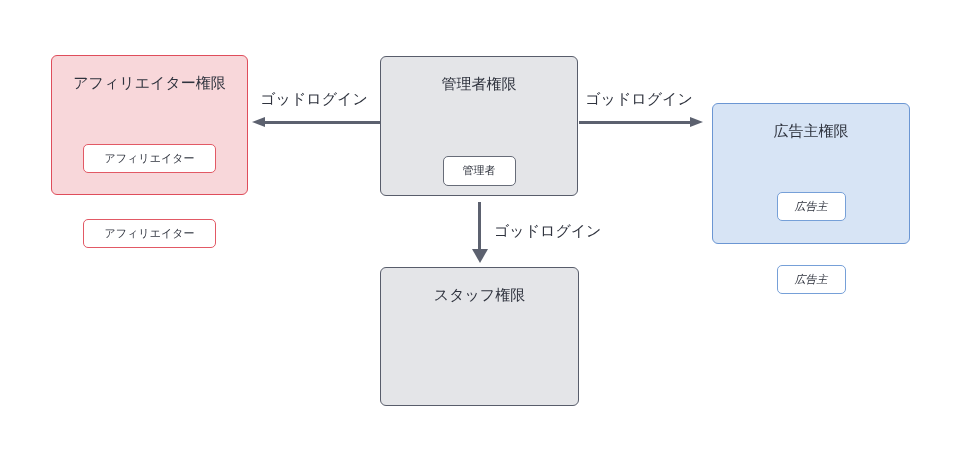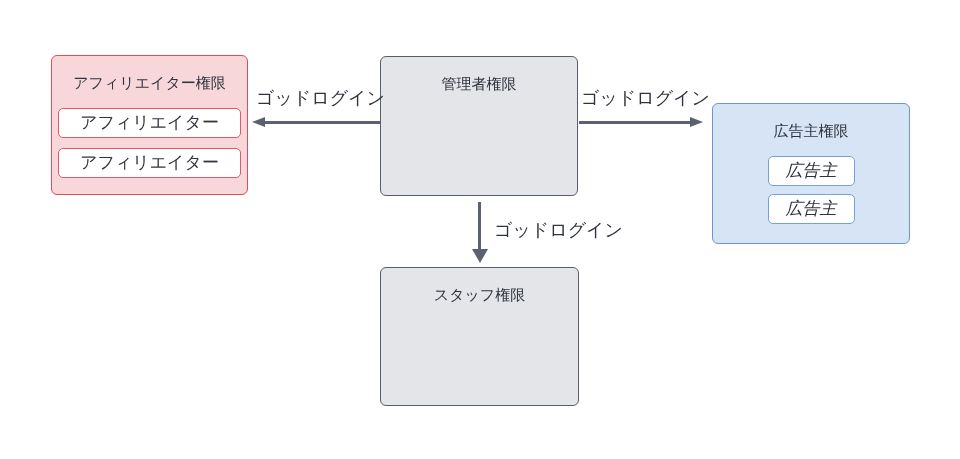--- a/index.html
+++ b/index.html
@@ -22,34 +22,35 @@
     overflow: hidden;
   }
   
   .group {
     position: absolute;
     border-radius: 6px;
     display: flex;
     flex-direction: column;
     align-items: center;
     padding-top: 16px;
+    gap: 36px;
   }
   .group h2 {
     margin: 0 0 15px 0;
     font-size: 15px;
     font-weight: 500;
     line-height: 21px;
     white-space: nowrap;
   }
   .item {
     height: 30px;
     line-height: 27px;
     background: #ffffff;
     border-radius: 5px;
-    font-size: 17px;
+    font-size: 11px;
     font-weight: 500;
     text-align: center;
     white-space: nowrap;
   }
   .item + .item { margin-top: 10px; }
 
   .group.affiliate {
     left: 51px; top: 55px; width: 197px; height: 140px;
     background: var(--affiliate-fill);
     border: 1.5px solid var(--affiliate-border);
@@ -82,26 +83,25 @@
 
   
   .hline { position: absolute; height: 3px; background: var(--arrow); }
   .vline { position: absolute; width: 3px; background: var(--arrow); }
   .head  { position: absolute; width: 0; height: 0; }
   .head.to-left  { border-top: 5px solid transparent; border-bottom: 5px solid transparent; border-right: 13px solid var(--arrow); }
   .head.to-right { border-top: 5px solid transparent; border-bottom: 5px solid transparent; border-left: 13px solid var(--arrow); }
   .head.to-down  { border-left: 8px solid transparent; border-right: 8px solid transparent; border-top: 14px solid var(--arrow); }
   .arrow-label {
     position: absolute;
-    font-size: 18px;
+    font-size: 15px;
     font-weight: 500;
     line-height: 20px;
     color: var(--text);
     white-space: nowrap;
-    font-family: Liberation Mono, monospace;
   }
   .label-left  { left: 256px; top: 89px;  width: 116px; text-align: center; }
   .label-right { left: 581px; top: 89px;  width: 116px; text-align: center; }
   .label-down  { left: 494px; top: 221px; }
 
   .line-left  { left: 263px; top: 121px; width: 117px; }
   .head-left  { left: 252px; top: 117px; }
   .line-right { left: 579px; top: 121px; width: 112px; }
   .head-right { left: 690px; top: 117px; }
   .line-down  { left: 478px; top: 202px; height: 48px; }
@@ -113,20 +113,21 @@
 <div class="canvas">
 
   <section class="group affiliate">
     <h2>アフィリエイター権限</h2>
     <div class="item">アフィリエイター</div>
     <div class="item">アフィリエイター</div>
   </section>
 
   <section class="group admin">
     <h2>管理者権限</h2>
+    <div class="item">管理者</div>
   </section>
 
   <section class="group advertiser">
     <h2>広告主権限</h2>
     <div class="item">広告主</div>
     <div class="item">広告主</div>
   </section>
 
   <section class="group subaccount">
     <h2>スタッフ権限</h2>

